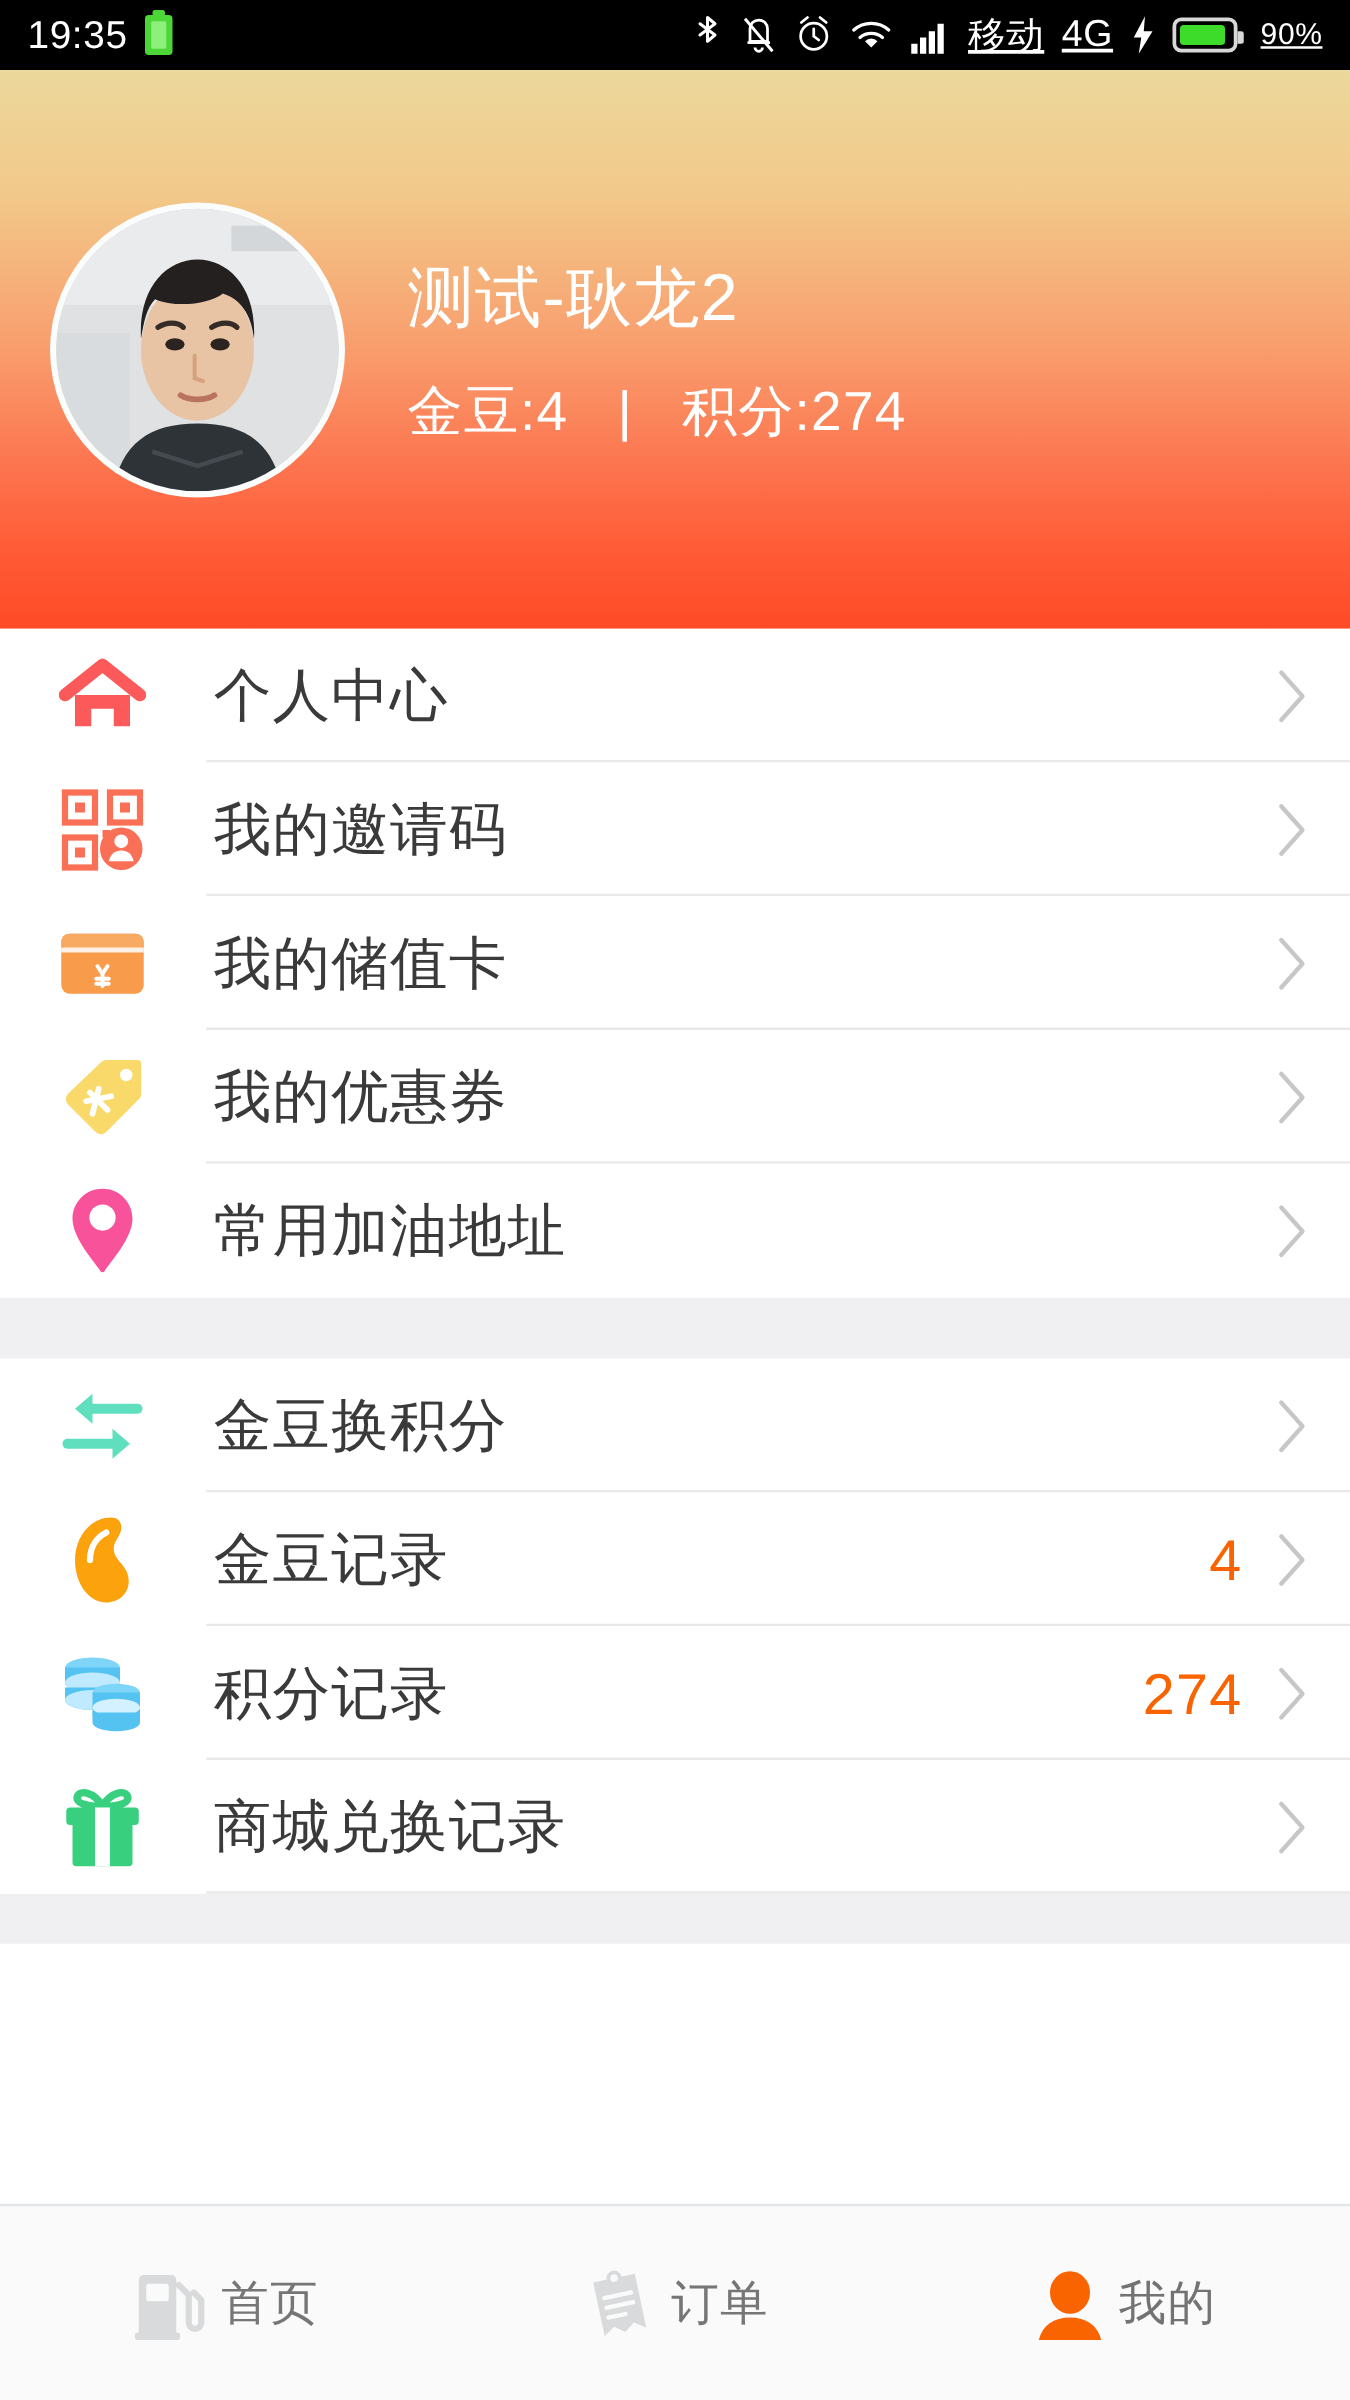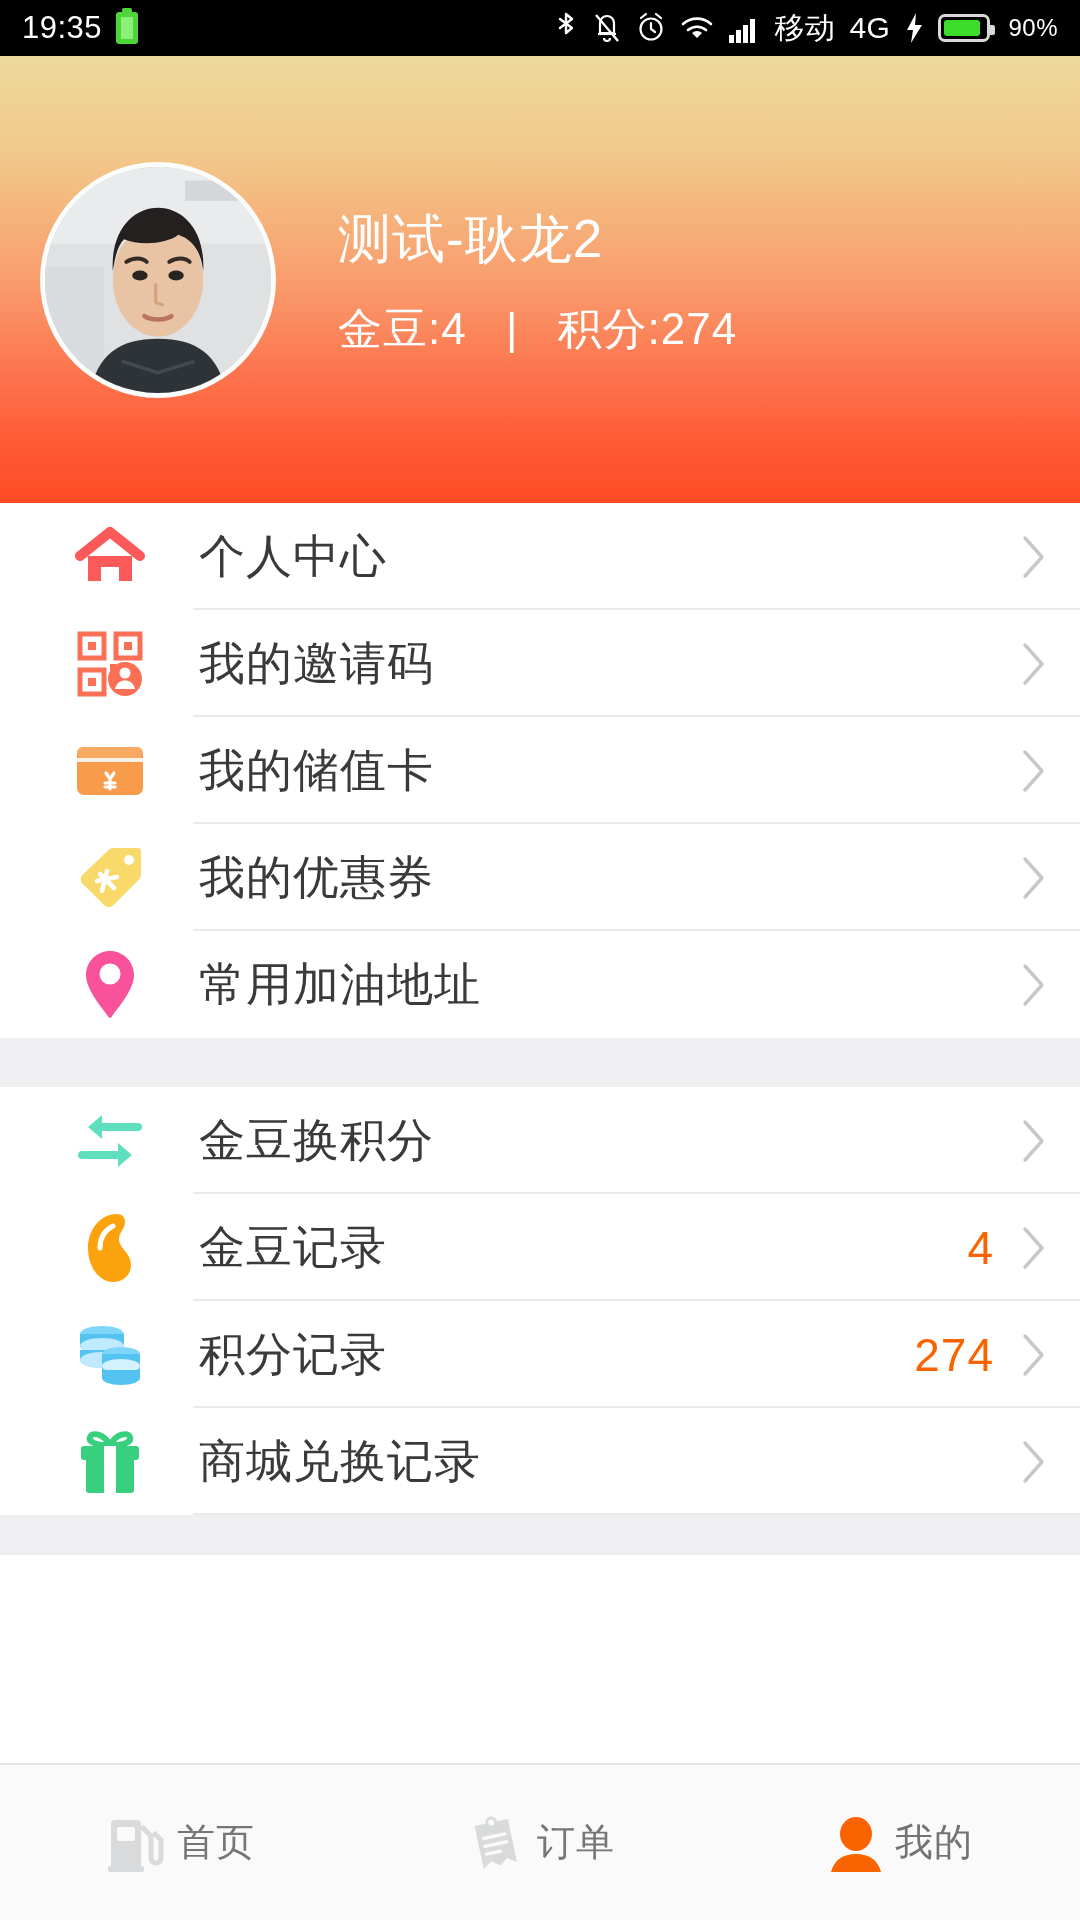--- a/index.html
+++ b/index.html
@@ -22,54 +22,54 @@
     background:#4cd637; position:relative; border:2px solid #4cd637;
   }
   .sb-left-batt::before{
     content:""; position:absolute; top:-6px; left:4px; width:10px; height:5px;
     background:#4cd637; border-radius:2px;
   }
   .sb-left-batt::after{
     content:""; position:absolute; inset:3px; background:#8cf07a; border-radius:1px;
   }
   .sb-spacer{ flex:1; }
-  .sb-icons{ display:flex; align-items:center; gap:14px; }
+  .sb-icons{ display:flex; align-items:center; gap:14px;text-decoration:underline; }
   .sb-icons svg{ display:block; }
   .sb-carrier{ font-size:30px; }
   .sb-net{ font-size:30px; }
   .sb-pct{ font-size:24px; margin-left:4px; }
   .sb-batt{
     width:52px; height:28px; border:3px solid #d8d8d8; border-radius:7px;
     position:relative; display:flex; align-items:center; padding:3px;
   }
   .sb-batt::after{
     content:""; position:absolute; right:-8px; top:8px; width:5px; height:10px;
     background:#d8d8d8; border-radius:0 2px 2px 0;
   }
   .sb-batt i{ display:block; height:100%; width:88%; background:#3ddc2b; border-radius:3px; }
 
   
   .header{
     position:relative; height:447px;
     background:linear-gradient(180deg,#ecd89c 0%,#f2c98a 22%,#f99d6d 50%,#fc7650 70%,#ff5b36 86%,#ff4a26 100%);
-    display:flex; align-items:center;gap:12px;
+    display:flex; align-items:center;
   }
   .avatar{
     width:236px; height:236px; border-radius:50%;
     margin-left:40px; border:5px solid rgba(255,255,255,.92);
     overflow:hidden; flex:none; background:#cfd2d4;
   }
   .avatar svg{ display:block; width:100%; height:100%; }
   .hdr-text{ margin-left:50px; color:#fff; margin-top:6px; }
   .hdr-name{ font-size:53px; font-weight:400; line-height:1.25; letter-spacing:1px; }
   .hdr-stats{ font-size:44px; font-weight:400; margin-top:28px; letter-spacing:1px; }
   .hdr-stats .sep{ margin:0 26px; }
 
   
-  .list-group{ background:#fff;padding-left:28px; }
+  .list-group{ background:#fff; }
   .gap{ height:49px; background:#f0f0f2; }
   .row{
     position:relative; display:flex; align-items:center;
     height:107px; padding-left:43px; background:#fff;
   }
   .row-ico{ width:78px; height:78px; flex:none; display:flex; align-items:center; justify-content:center; }
   .row-ico svg{ display:block; }
   .row-label{
     margin-left:50px; font-size:46px; color:#3a3a3a; letter-spacing:1px; flex:1;
   }

